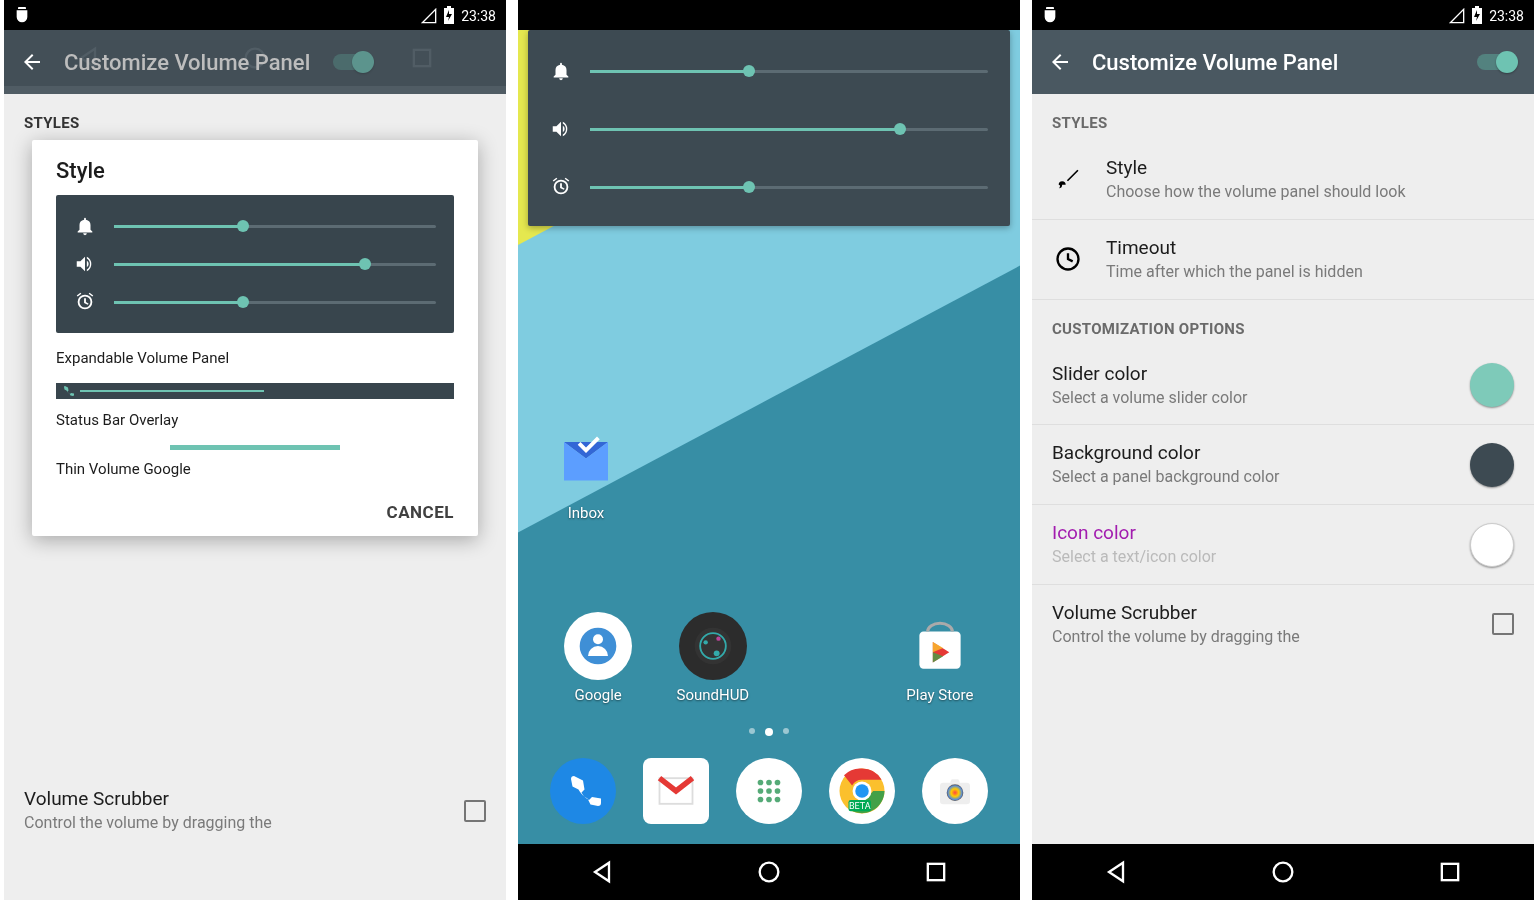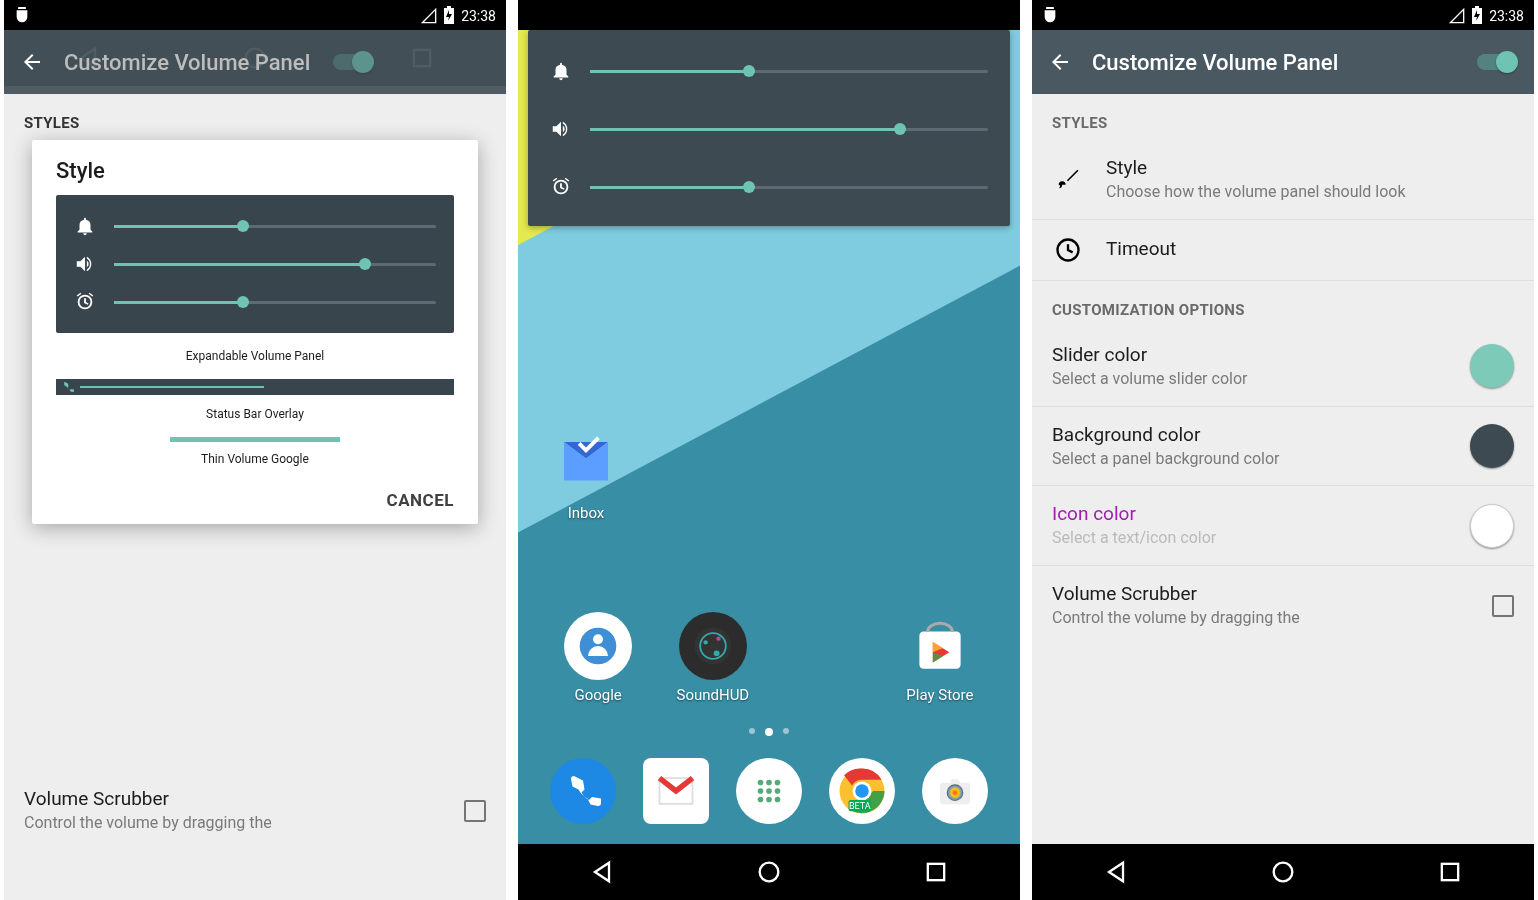--- a/index.html
+++ b/index.html
@@ -78,21 +78,21 @@
   }
   .panel-preview.big { padding: 12px 22px 10px; }
   .panel-row { display: flex; align-items: center; gap: 18px; padding: 8px 0; }
   .big .panel-row { padding: 14px 0; }
   .p-icon { width: 22px; display:flex;align-items:center; }
   .p-icon svg { width: 22px; height: 22px; fill: #fff; }
   .big .p-icon svg { width: 30px; height: 30px; }
   .p-slider { flex: 1; height: 3px; background: #5c6b73; position: relative; border-radius: 2px; }
   .p-slider .fill { position: absolute; left: 0; top: 0; bottom: 0; background: #6ec3b2; }
   .p-slider .knob { position: absolute; width: 12px; height: 12px; border-radius: 50%; background: #6ec3b2; top: 50%; transform: translate(-50%,-50%); }
-  .opt-label { text-align: center; font-size: 12px; color: #1c1c1c; margin: 10px 0 16px; }
+  .opt-label { font-size: 15px; color: #1c1c1c; margin: 10px 0 16px; }
   .thin-preview { height: 16px; background: #38454d; display:flex;align-items:center;padding:0 6px;gap:6px;margin-bottom:12px;}
   .thin-preview svg { width:12px;height:12px;fill:#6ec3b2;}
   .thin-preview .line{flex:.5;height:2px;background:#6ec3b2;}
   .strip-line{width:170px;height:5px;background:#6ec3b2;margin:0 auto 10px;}
   .cancel-row{text-align:right;padding-top:8px;}
   .cancel-btn{color:#404040;font-weight:700;font-size:17px;letter-spacing:.5px;}
   
   .home-bg {
     position:relative; height:calc(100% - 30px - 56px);
     background: linear-gradient(135deg, #e5e84f 0 30%, #7fcce0 30% 55%, #378ea5 55%);
@@ -438,20 +438,21 @@
 
     <div class="pref-item">
       <div class="pref-icon">
           <svg viewBox="0 0 24 24">
             <circle cx="12" cy="12" r="9" fill="none" stroke="#000" stroke-width="2"></circle>
             <path d="M12 7v5l4 2" fill="none" stroke="#000" stroke-width="2"></path>
           </svg>
         </div>
       <div class="pref-text">
         <div class="pref-title">Timeout</div>
+        <div class="pref-sum">Time after which the panel is hidden</div>
       </div>
     </div>
 
     <div class="section-title">CUSTOMIZATION OPTIONS</div>
 
     <div class="pref-item">
       <div class="pref-text">
         <div class="pref-title">Slider color</div>
         <div class="pref-sum">Select a volume slider color</div>
       </div>

